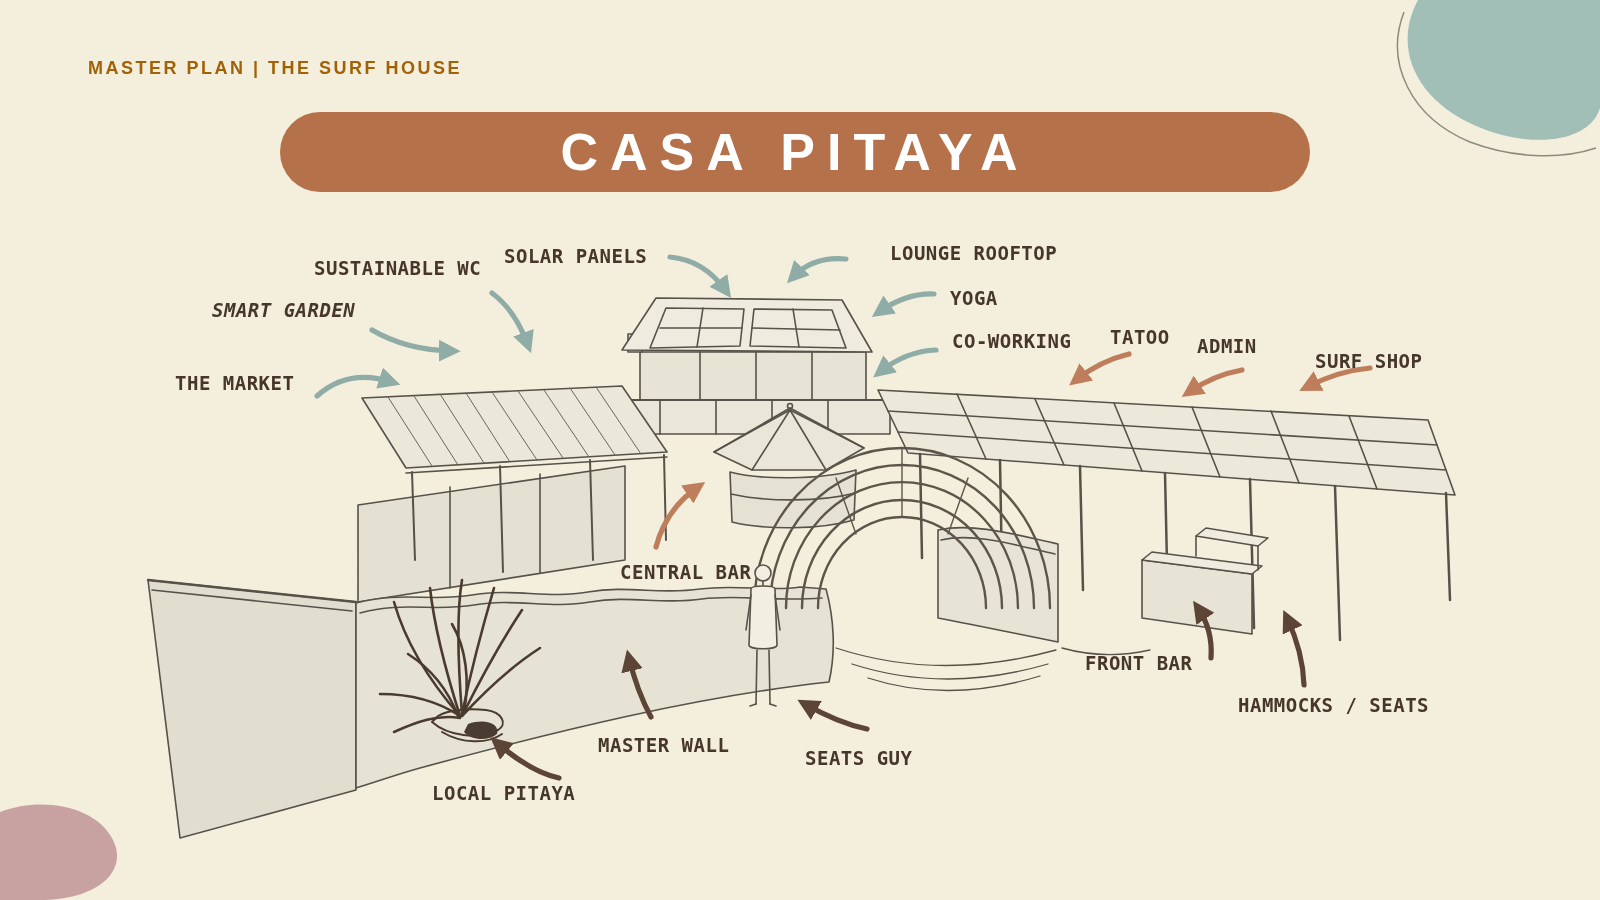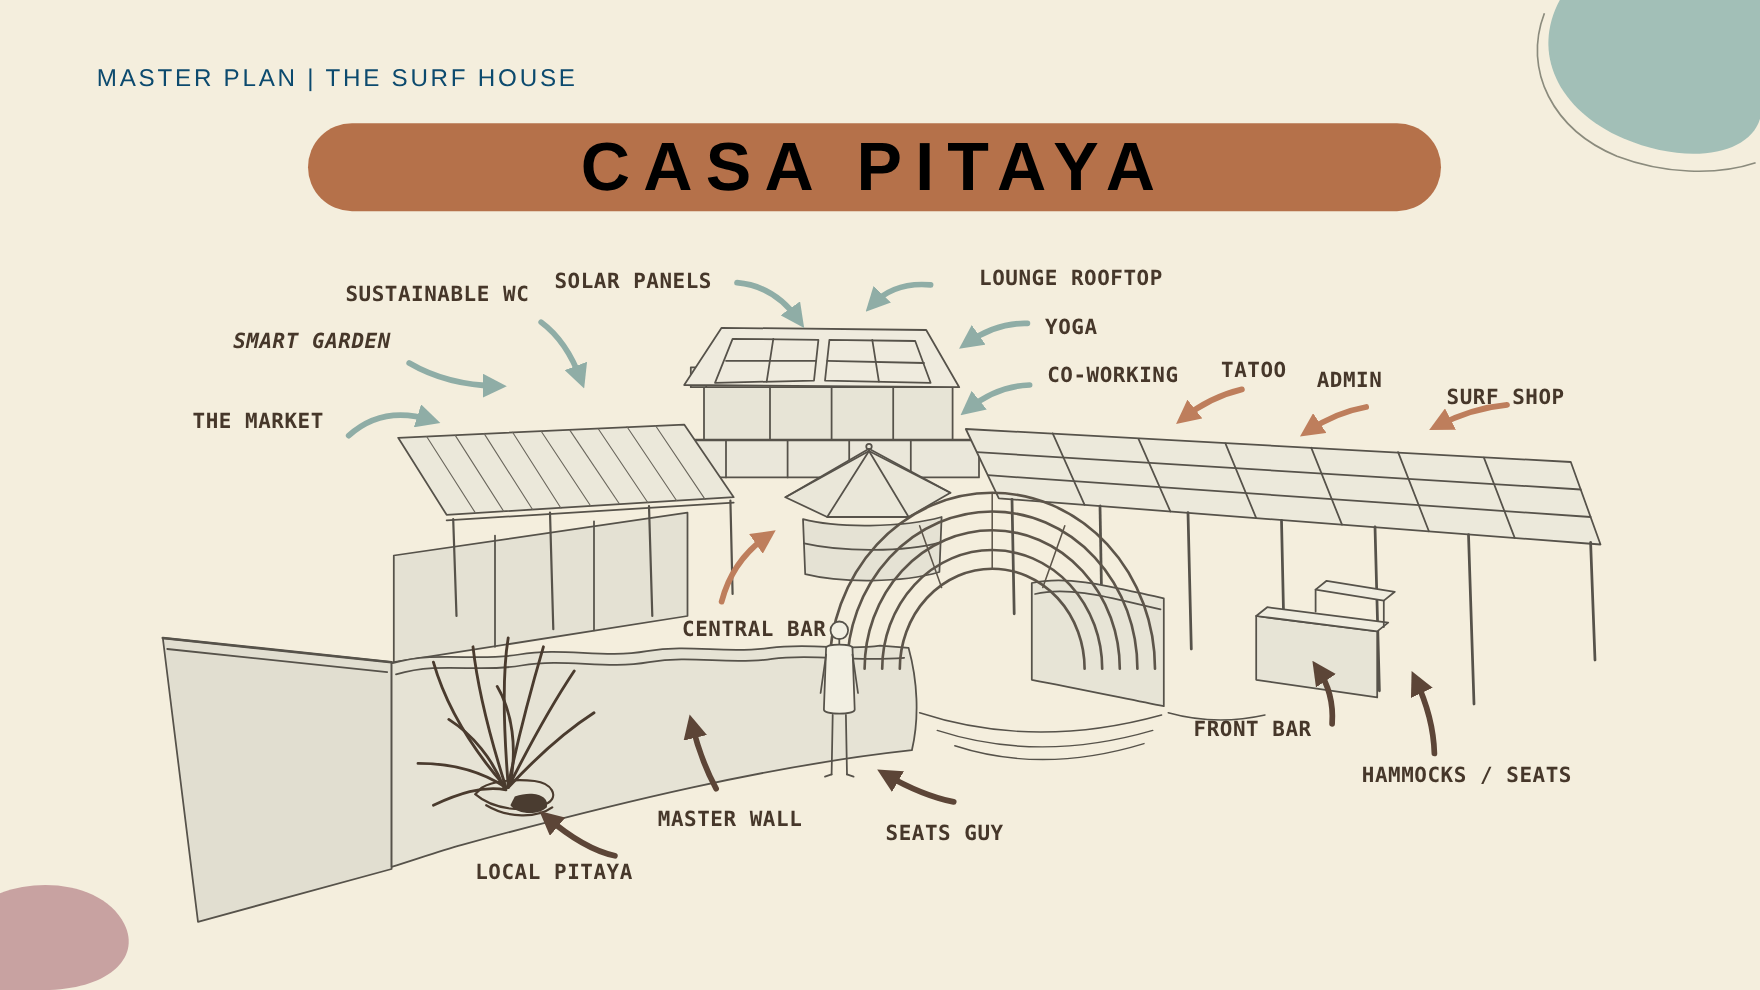--- a/index.html
+++ b/index.html
@@ -1,22 +1,22 @@
 <!DOCTYPE html>
 <html><head>
 <meta charset="utf-8">
 <style>
   html,body{margin:0;padding:0;background:#f4eedd;}
   .canvas{position:relative;width:1600px;height:900px;background:#f4eedd;overflow:hidden;
           font-family:"Liberation Sans",sans-serif;}
-  .kicker{position:absolute;left:88px;top:58px;font-size:22px;font-weight:normal;
-          letter-spacing:2.5px;color:#0c4a6e;white-space:nowrap;}
+  .kicker{position:absolute;left:88px;top:58px;font-size:18px;font-weight:bold;
+          letter-spacing:2.5px;color:#a16207;white-space:nowrap;}
   .title-pill{position:absolute;left:280px;top:112px;width:1030px;height:80px;
           background:#b5714a;border-radius:44px;display:flex;align-items:center;justify-content:center;}
-  .title-pill span{font-size:62px;font-weight:bold;letter-spacing:12px;color:#000000;white-space:nowrap;text-align:center;}
+  .title-pill span{font-size:52px;font-weight:bold;letter-spacing:12px;color:#ffffff;white-space:nowrap;text-align:center;}
   .label{position:absolute;font-family:"DejaVu Sans Mono","Liberation Mono",monospace;
          font-weight:bold;font-size:19px;color:#46372a;white-space:nowrap;letter-spacing:0.5px;}
   svg.scene{position:absolute;left:0;top:0;width:1600px;height:900px;}
 </style>
 </head>
 <body>
 
 <div class="canvas">
 
   <svg class="scene" viewBox="0 0 1600 900">

